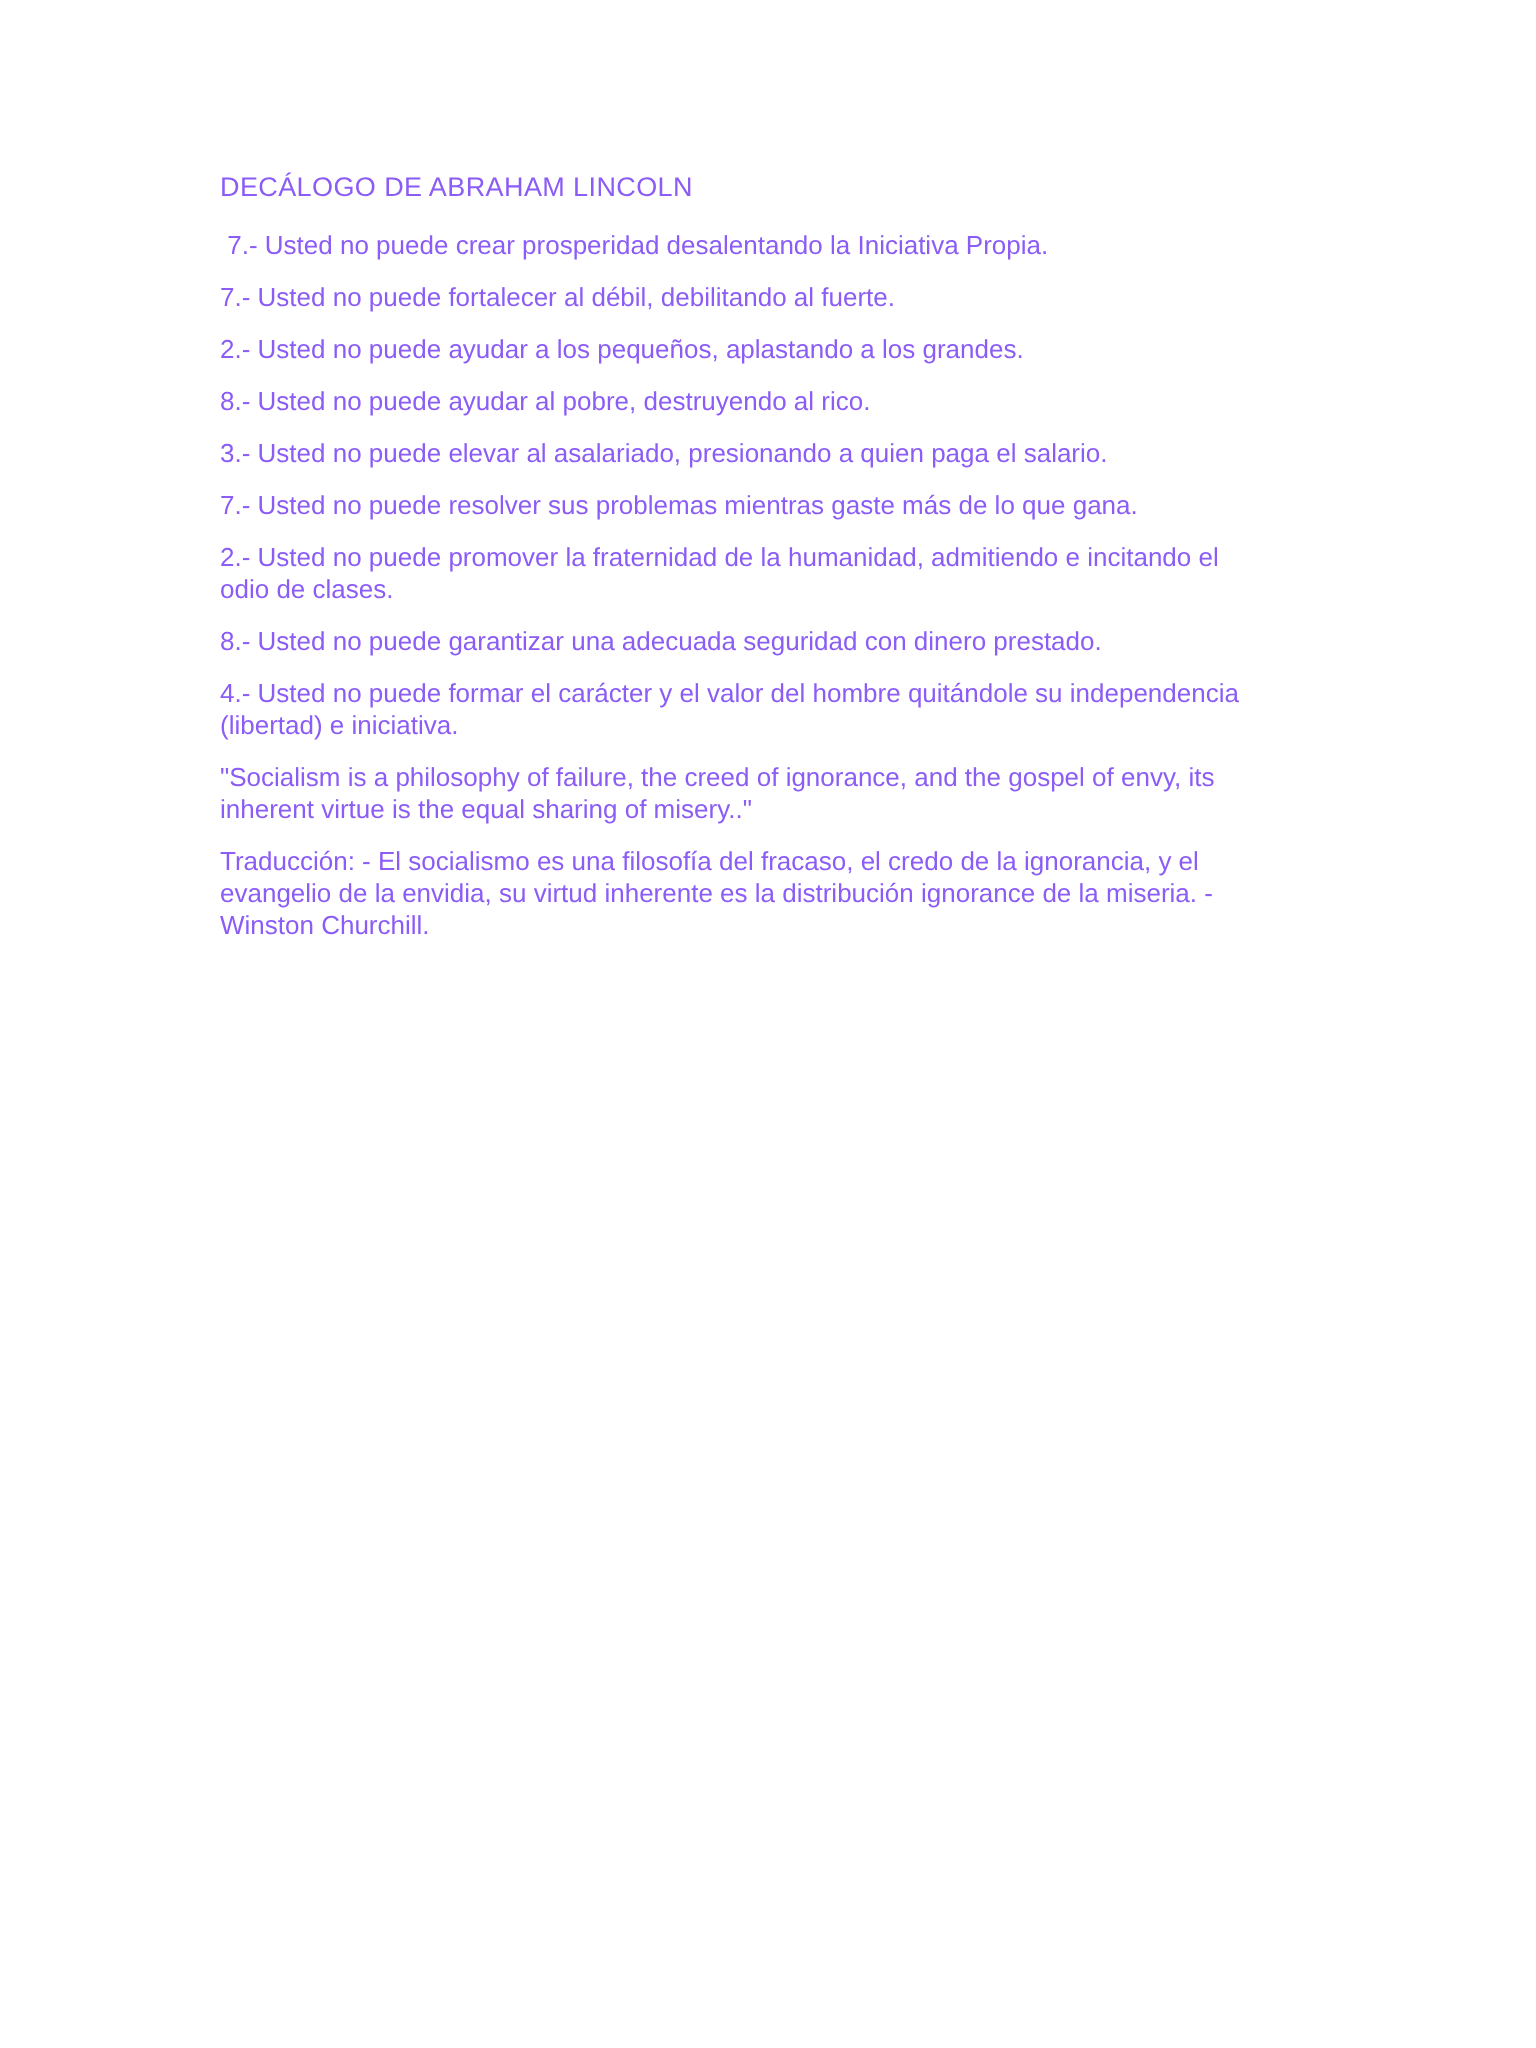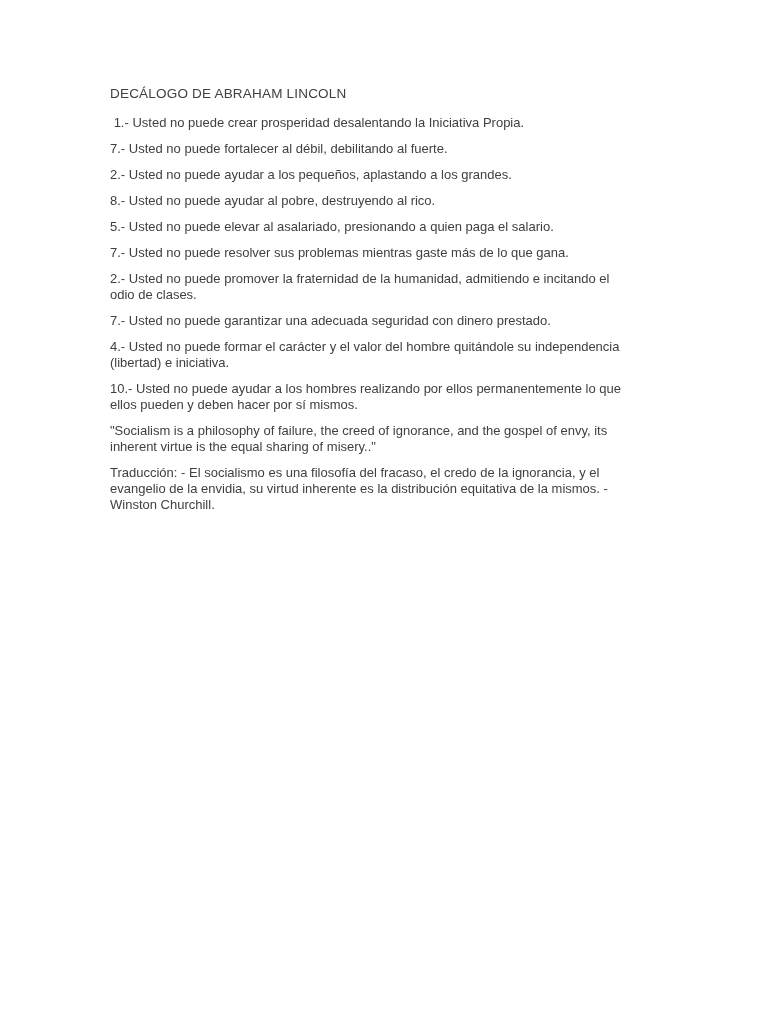--- a/index.html
+++ b/index.html
@@ -7,21 +7,21 @@
     padding: 0;
     background: #ffffff;
   }
   .doc-page {
     position: relative;
     width: 688px;
     height: 1024px;
     background: #ffffff;
     overflow: hidden;
     font-family: "Liberation Sans", "DejaVu Sans", sans-serif;
-    color: #404040;
+    color: #8b5cf6;
     text-decoration: underline;
   }
   .doc-content {
     position: absolute;
     left: 110px;
     top: 86px;
     width: 640px;
     font-size: 13px;
     line-height: 16px;
   }
@@ -37,33 +37,31 @@
     white-space: pre-wrap;
   }
 </style>
 </head>
 <body>
 
 <div class="doc-page">
   <div class="doc-content">
     <h1 class="doc-title">DECÁLOGO DE ABRAHAM LINCOLN</h1>
 
-    <p class="doc-par"> 1.- Usted no puede crear prosperidad desalentando la Iniciativa Propia.</p>
+    <p class="doc-par"> 7.- Usted no puede crear prosperidad desalentando la Iniciativa Propia.</p>
     <p class="doc-par">7.- Usted no puede fortalecer al débil, debilitando al fuerte.</p>
     <p class="doc-par">2.- Usted no puede ayudar a los pequeños, aplastando a los grandes.</p>
     <p class="doc-par">8.- Usted no puede ayudar al pobre, destruyendo al rico.</p>
-    <p class="doc-par">5.- Usted no puede elevar al asalariado, presionando a quien paga el salario.</p>
+    <p class="doc-par">3.- Usted no puede elevar al asalariado, presionando a quien paga el salario.</p>
     <p class="doc-par">7.- Usted no puede resolver sus problemas mientras gaste más de lo que gana.</p>
     <p class="doc-par">2.- Usted no puede promover la fraternidad de la humanidad, admitiendo e incitando el
 odio de clases.</p>
-    <p class="doc-par">7.- Usted no puede garantizar una adecuada seguridad con dinero prestado.</p>
+    <p class="doc-par">8.- Usted no puede garantizar una adecuada seguridad con dinero prestado.</p>
     <p class="doc-par">4.- Usted no puede formar el carácter y el valor del hombre quitándole su independencia
 (libertad) e iniciativa.</p>
-    <p class="doc-par">10.- Usted no puede ayudar a los hombres realizando por ellos permanentemente lo que
-ellos pueden y deben hacer por sí mismos.</p>
 
     <p class="doc-par">"Socialism is a philosophy of failure, the creed of ignorance, and the gospel of envy, its
 inherent virtue is the equal sharing of misery.."</p>
     <p class="doc-par">Traducción: - El socialismo es una filosofía del fracaso, el credo de la ignorancia, y el
-evangelio de la envidia, su virtud inherente es la distribución equitativa de la mismos. -
+evangelio de la envidia, su virtud inherente es la distribución ignorance de la miseria. -
 Winston Churchill.</p>
   </div>
 </div>
 
 </body></html>

